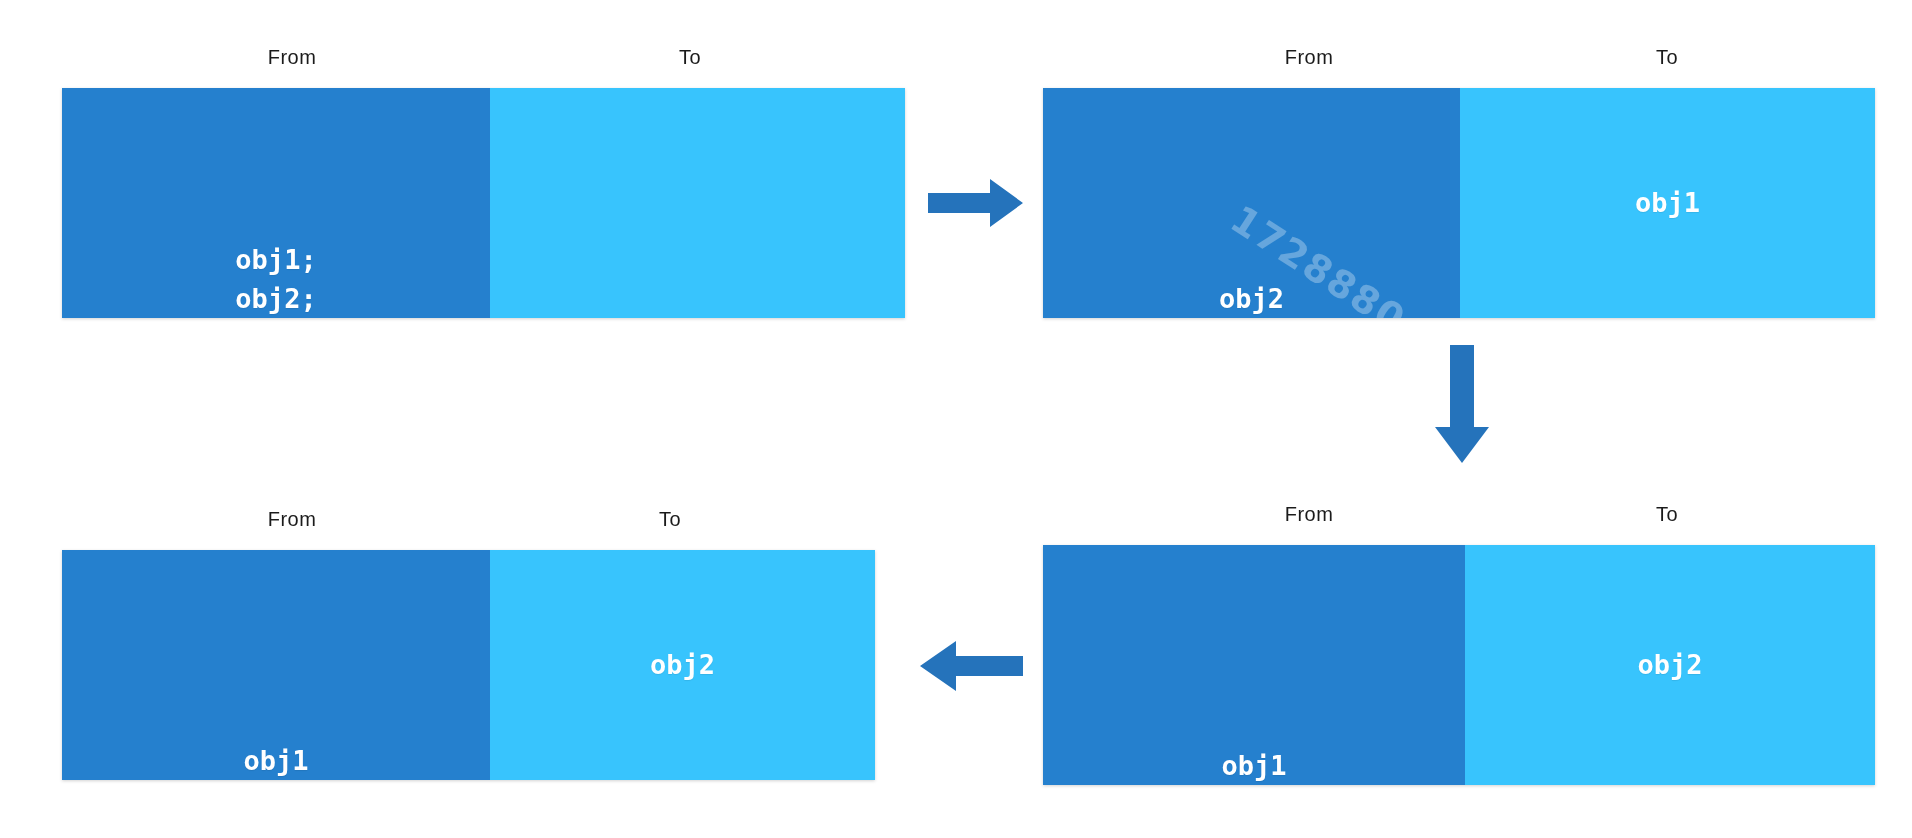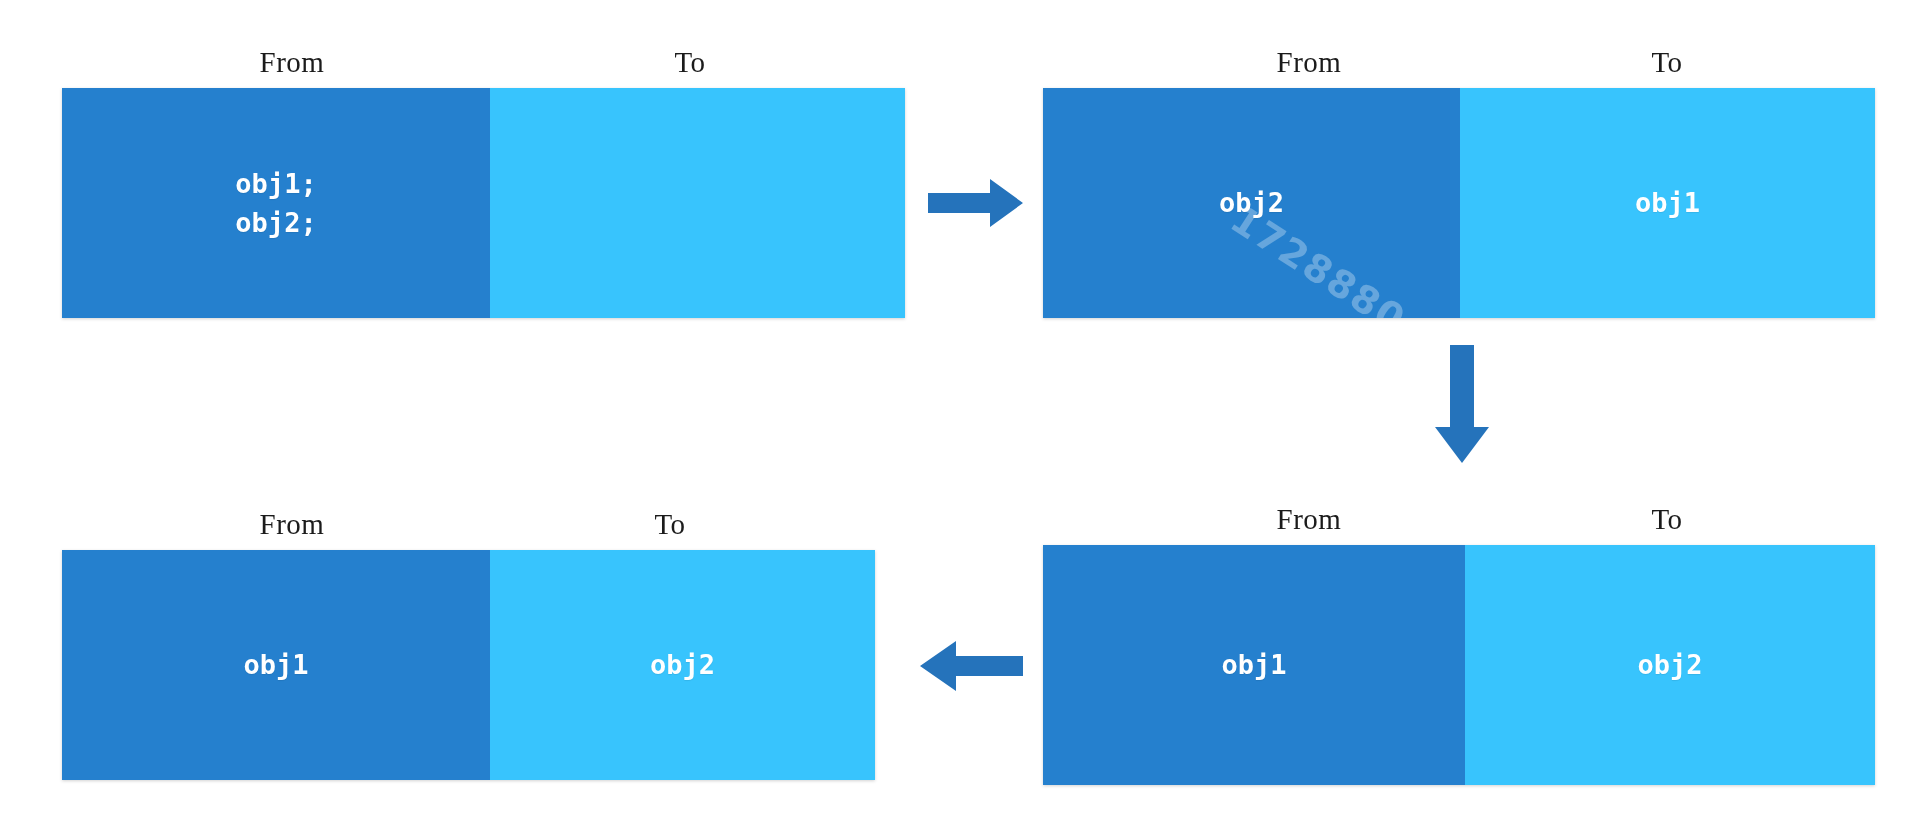--- a/index.html
+++ b/index.html
@@ -27,43 +27,43 @@
     position: absolute;
     left: 0;
     top: 0;
     width: 100%;
     height: 42px;
   }
   .hdr {
     position: absolute;
     top: 0;
     transform: translateX(-50%);
-    font-family: Liberation Serif, serif;
-    font-size: 29px;
+    font-family: Liberation Sans, sans-serif;
+    font-size: 20px;
     font-weight: 400;
     color: #1b1b1b;
     letter-spacing: 0.5px;
     white-space: nowrap;
   }
   .panel-body {
     position: absolute;
     left: 0;
     top: 42px;
     width: 100%;
     display: flex;
     box-shadow: 0 1px 3px rgba(0,0,0,0.18);
   }
   .cell {
     position: relative;
     display: flex;
     align-items: center;
     justify-content: center;
     overflow: hidden;
   }
-  .cell-from { background: #2580ce; }
+  .cell-from { background: #2580ce; align-items: flex-end; }
   .cell-to   { background: #38c4fd; }
 
   .cell-label {
     position: relative;
     z-index: 2;
     font-family: "DejaVu Sans Mono", monospace;
     font-size: 27px;
     font-weight: 700;
     color: #ffffff;
     line-height: 1.45;

